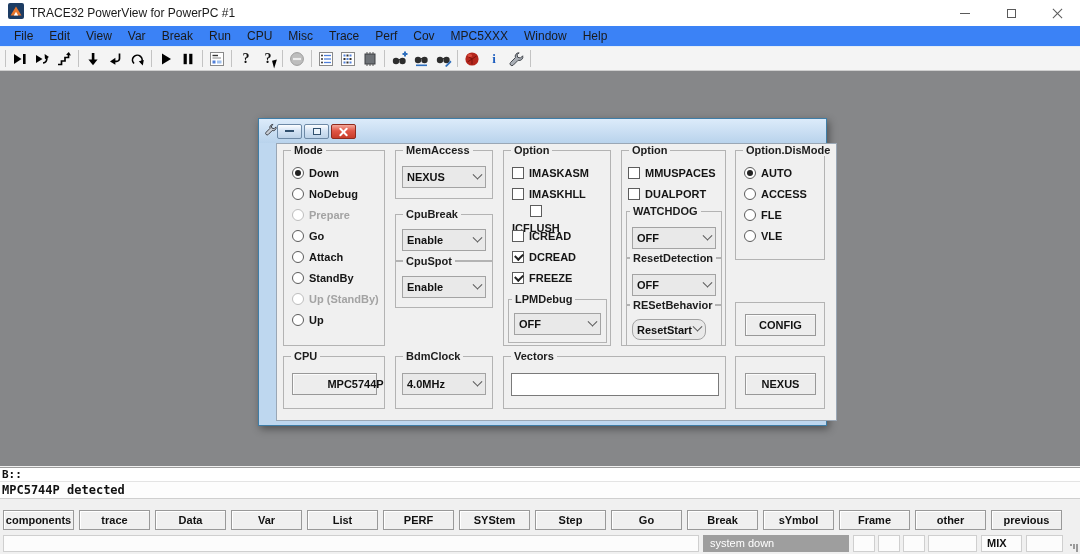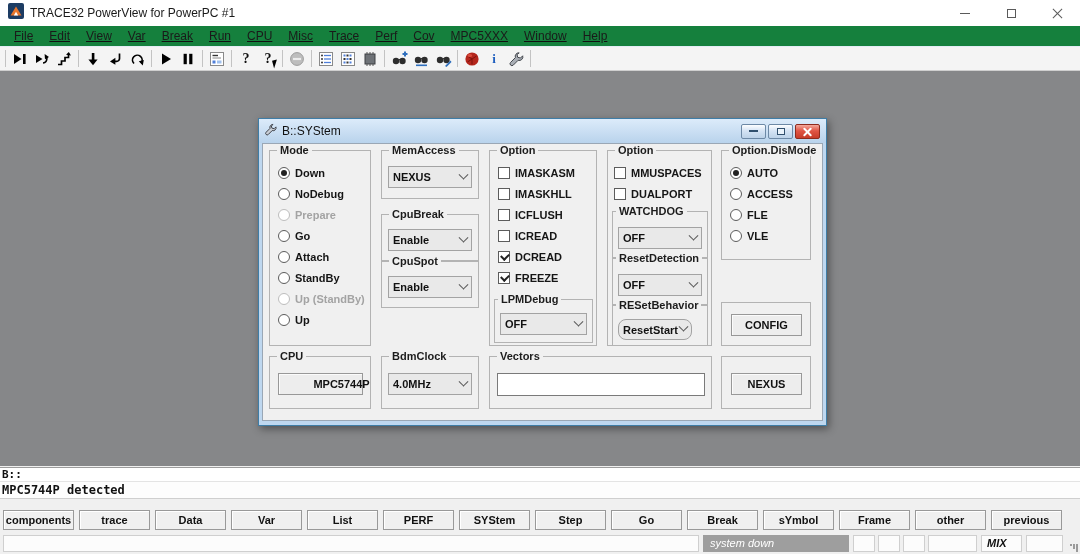--- a/index.html
+++ b/index.html
@@ -16,21 +16,21 @@
   .capbtns { display:flex; height:100%; }
   .capbtn { width:46px; height:100%; display:flex; align-items:center; justify-content:center; }
   .glyph-min { width:10px; height:1px; background:#5a5a5a; }
   .glyph-max { width:9px; height:9px; border:1px solid #5a5a5a; }
   .glyph-close { position:relative; width:11px; height:11px; }
   .glyph-close:before,.glyph-close:after { content:""; position:absolute; left:-1px; top:5px; width:13px; height:1px; background:#5a5a5a; }
   .glyph-close:before { transform:rotate(45deg); } .glyph-close:after { transform:rotate(-45deg); }
 
   
   .menubar { position:absolute; left:0; top:26px; width:1080px; height:20px;
-    background:#15803d; display:flex; align-items:center; padding-left:6px; font-size:12px;text-decoration:underline; }
+    background:#3b82f6; display:flex; align-items:center; padding-left:6px; font-size:12px; }
   .menu-item { padding:2px 8px; color:#1a1a1a; }
 
   
   .toolbar { position:absolute; left:0; top:46px; width:1080px; height:25px;
     background:#f4f4f4; border-top:1px solid #e3ecf5; border-bottom:1px solid #cfcfcf;
     display:flex; align-items:center; padding:0 2px; }
   .tsep { width:1px; height:17px; background:#c3c3c3; margin:0 3px; }
   .tbi { width:22px; height:20px; display:flex; align-items:center; justify-content:center; }
   .tbi svg { display:block; }
   .tbi-q { font-size:14px; font-weight:bold; color:#111; font-family:"Liberation Serif",serif; }
@@ -49,21 +49,21 @@
   .dlg-title .t { margin-left:5px; flex:1; }
   .dcaps { display:flex; gap:2px; margin-right:1px; }
   .dcap { width:25px; height:15px; border:1px solid #6d89a6; border-radius:2px;
     background:linear-gradient(#fdfeff,#d4e3f4 45%,#bcd2e8); display:flex; align-items:center; justify-content:center; }
   .dcap.close { background:linear-gradient(#f4a99c,#e05545 45%,#c73c2a); border-color:#8e2b1e; }
   .dglyph-min { width:9px; height:2px; background:#31506e; }
   .dglyph-max { width:8px; height:7px; border:1px solid #31506e; background:#eaf3fb; }
   .dglyph-x { position:relative; width:9px; height:9px; }
   .dglyph-x:before,.dglyph-x:after { content:""; position:absolute; left:-1px; top:4px; width:11px; height:2px; background:#fff; border-radius:1px; }
   .dglyph-x:before { transform:rotate(45deg); } .dglyph-x:after { transform:rotate(-45deg); }
-  .dlg-body { position:absolute; left:3px; top:24px; width:561px; height:278px;
+  .dlg-body { position:absolute; left:17px; top:24px; width:561px; height:278px;
     background:#f0f0f0; border:1px solid #9aa7b5; }
 
   
   .group { position:absolute; border:1px solid #b3b3b3; }
   .group > .gl { position:absolute; top:-7px; left:7px; background:#f0f0f0; padding:0 3px;
     font-size:11px; font-weight:600; color:#1c1c1c; white-space:nowrap; }
   .subgroup > .gl { left:3px; }
 
   
   .row { position:absolute; left:8px; height:20px; display:flex; align-items:center; gap:5px;
@@ -99,21 +99,21 @@
   
   .softkeys { position:absolute; left:0; top:509px; width:1080px; height:23px;
     display:flex; gap:5px; padding:1px 0 0 3px; background:#f0f0f0; }
   .softkey { flex:0 0 71px; height:20px; background:#f0f0f0; border:1px solid #999;
     box-shadow:inset 1px 1px 0 #fff; display:flex; align-items:center; justify-content:center;
     font-size:11px; font-weight:600; color:#111; }
 
   
   .statusbar { position:absolute; left:0; top:532px; width:1080px; height:22px;
     background:#f0f0f0; display:flex; align-items:center; padding:2px 0 2px 3px; font-size:11px; }
-  .scell { height:17px; background:#fcfcfc; border:1px solid #cfcfcf;font-style:italic; }
+  .scell { height:17px; background:#fcfcfc; border:1px solid #cfcfcf; }
   .s-main  { width:696px; margin-right:4px; }
   .s-state { width:146px; margin-right:4px; background:#9e9e9e; border-color:#9e9e9e; color:#fff;
     display:flex; align-items:center; padding-left:6px; font-weight:400; }
   .s-sm { width:22px; margin-right:3px; }
   .s-md { width:49px; margin-right:4px; }
   .s-mix { width:41px; margin-right:4px; display:flex; align-items:center; padding-left:5px; color:#111; font-weight:600; }
   .s-last { width:37px; }
   .grip { margin-left:auto; margin-right:2px; align-self:flex-end; display:flex; gap:1px; }
   .grip i { display:block; width:2px; height:2px; background:#9a9a9a; }
   .grip i:nth-child(2){ height:5px; } .grip i:nth-child(3){ height:8px; }
@@ -315,21 +315,20 @@
   <span class="tsep"></span>
 </div>
 
 <div class="workspace">
 
   <div class="dialog">
     <div class="dlg-title">
       <span><svg width="13" height="13" viewBox="0 0 16 16">
             <path d="M10.8 1.8 a3.6 3.6 0 0 0 -3.4 4.8 L2.6 11.4 a1.9 1.9 0 0 0 2.7 2.7 L10.1 9.3 a3.6 3.6 0 0 0 4.6 -4.5 L12.5 7 L9.7 6.3 L9 3.5 L11.2 1.9 a3.6 3.6 0 0 0 -0.4 -0.1 Z" fill="#c9ced6" stroke="#3a3e45" stroke-width="1.2"></path>
           </svg></span>
-      <span class="t">B::SYStem</span>
       <div class="dcaps">
         <div class="dcap">
             <span class="dglyph-min"></span>
           </div>
         <div class="dcap">
             <span class="dglyph-max"></span>
           </div>
         <div class="dcap close">
             <span class="dglyph-x"></span>
           </div>
@@ -401,21 +400,21 @@
       <div class="group" style="left:226px; top:6px; width:108px; height:196px;">
         <span class="gl">Option</span>
         <div class="row" style="top:12px;">
             <span class="cb"></span>
             <span>IMASKASM</span>
           </div>
         <div class="row" style="top:33px;">
             <span class="cb"></span>
             <span>IMASKHLL</span>
           </div>
-        <div class="row" style="top:54px;">
+        <div class="row" style="top:54px;flex-direction:column;">
             <span class="cb"></span>
             <span>ICFLUSH</span>
           </div>
         <div class="row" style="top:75px;">
             <span class="cb"></span>
             <span>ICREAD</span>
           </div>
         <div class="row" style="top:96px;">
             <span class="cb chk"></span>
             <span>DCREAD</span>

